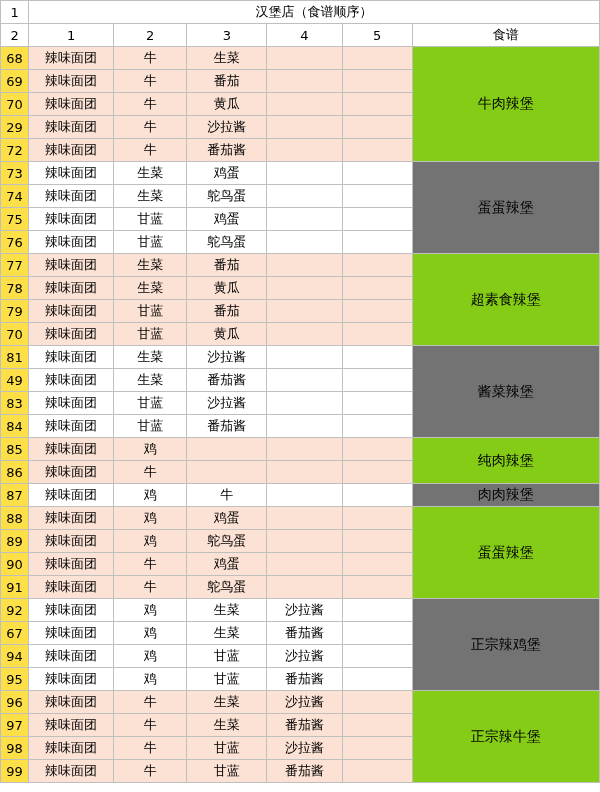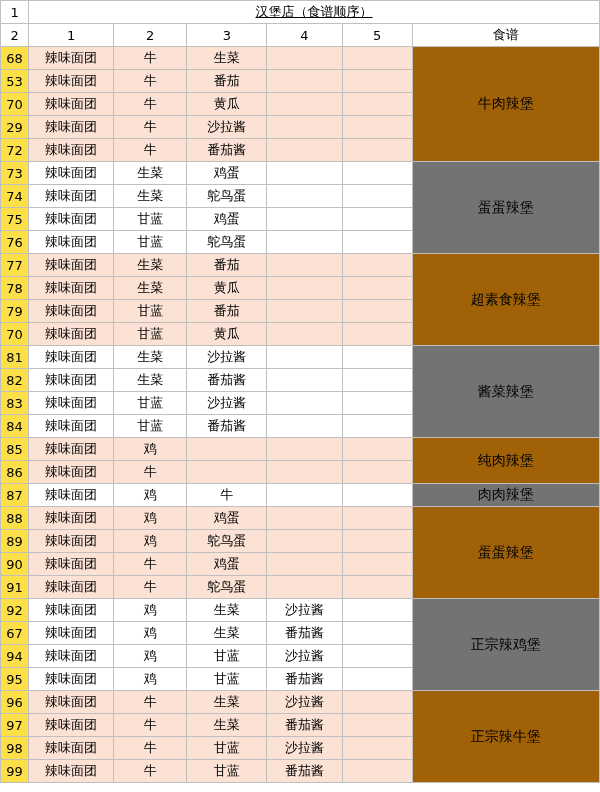--- a/index.html
+++ b/index.html
@@ -48,39 +48,38 @@
   col.c6 { width: 187px; }
 
   
   tr.hdr-row td {
     background: #ffffff;
     font-size: 13px;
   }
   td.title-cell {
     text-align: center;
     font-size: 13.5px;
-    text-decoration: underline;
   }
   td.colhdr {
     text-align: center;
     font-size: 13.5px;
   }
   
   td.tint {
     background: #fbe2d5;
   }
   td.plain {
     background: #ffffff;
   }
   td.recipe {
     background: #737373;
     font-size: 14px;
   }
   td.recipe.tint {
-    background: #a16207;
+    background: #84cc16;
   }
   td.empty { background: #ffffff; }
   td.empty.tint { background: #fbe2d5; }
 </style>
 </head>
 <body>
 
 <table class="sheet">
   <colgroup>
     <col class="c-rowhdr">
@@ -108,21 +107,21 @@
   <tr>
         <td class="rowhdr">68</td>
         <td class="tint">辣味面团</td>
         <td class="tint">牛</td>
         <td class="tint">生菜</td>
         <td class="empty tint"></td>
         <td class="empty tint"></td>
         <td class="recipe tint" rowspan="5">牛肉辣堡</td>
       </tr>
       <tr>
-        <td class="rowhdr">53</td>
+        <td class="rowhdr">69</td>
         <td class="tint">辣味面团</td>
         <td class="tint">牛</td>
         <td class="tint">番茄</td>
         <td class="empty tint"></td>
         <td class="empty tint"></td>
       </tr>
       <tr>
         <td class="rowhdr">70</td>
         <td class="tint">辣味面团</td>
         <td class="tint">牛</td>
@@ -215,21 +214,21 @@
       <tr>
         <td class="rowhdr">81</td>
         <td class="plain">辣味面团</td>
         <td class="plain">生菜</td>
         <td class="plain">沙拉酱</td>
         <td class="empty plain"></td>
         <td class="empty plain"></td>
         <td class="recipe" rowspan="4">酱菜辣堡</td>
       </tr>
       <tr>
-        <td class="rowhdr">82</td>
+        <td class="rowhdr">49</td>
         <td class="plain">辣味面团</td>
         <td class="plain">生菜</td>
         <td class="plain">番茄酱</td>
         <td class="empty plain"></td>
         <td class="empty plain"></td>
       </tr>
       <tr>
         <td class="rowhdr">83</td>
         <td class="plain">辣味面团</td>
         <td class="plain">甘蓝</td>

